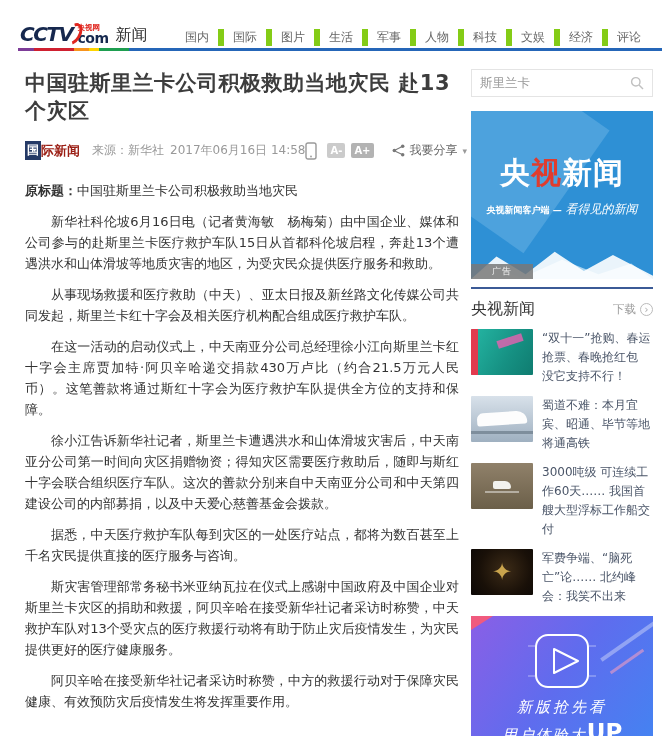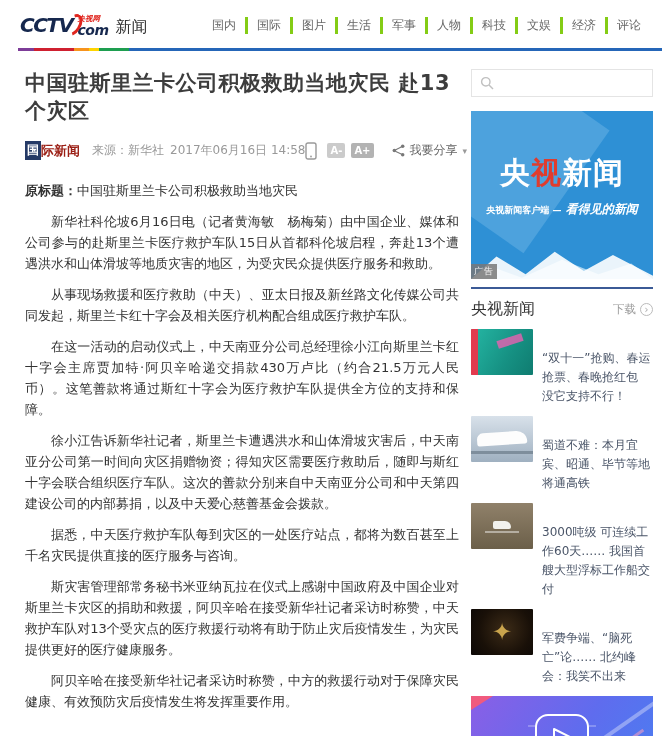--- a/index.html
+++ b/index.html
@@ -1,31 +1,31 @@
 <!DOCTYPE html>
 <html><head>
 <meta charset="utf-8">
 <style>
   * { box-sizing: border-box; margin: 0; padding: 0; }
   html,body { width:666px; height:736px; overflow:hidden; background:#fff;
     font-family:"DejaVu Sans","Liberation Sans",sans-serif; }
 
   
-  .header { height:46px; display:flex; align-items:center; padding:4px 16px 0 20px; }
+  .header { height:46px; display:flex; align-items:flex-end; padding:4px 16px 0 20px; }
   .logo { display:flex; align-items:center; cursor:pointer; }
   .logo-cctv { font-size:20px; font-weight:900; font-style:italic; color:#16284e; letter-spacing:-1.5px; }
   .logo-swoosh { width:15px; height:24px; border:3px solid #e0261f; border-left-color:transparent;
     border-bottom-color:transparent; border-radius:50%; transform:rotate(32deg); margin-left:-6px; }
-  .logo-stack { display:flex; flex-direction:column; line-height:1; margin-left:-4px; margin-top:2px;font-style:italic; }
+  .logo-stack { display:flex; flex-direction:column; line-height:1; margin-left:-4px; margin-top:2px; }
   .logo-yang { color:#e0261f; font-size:7.5px; font-weight:bold; }
   .logo-com { color:#16284e; font-size:14px; font-weight:900; letter-spacing:-0.5px; }
   .logo-channel { font-size:16px; color:#333; margin-left:7px; margin-top:4px; }
   .topnav { margin-left:auto; display:flex; align-items:center; font-size:12px; color:#666; }
   .topnav a { color:#666; text-decoration:none; padding:0 9px; cursor:pointer; }
-  .topnav a + a { border-left:3px solid #84cc16; }
+  .topnav a + a { border-left:6px solid #84cc16; }
   .rainbow { height:3px; display:flex; margin:2px 4px 0 18px; }
   .rb-purple { width:16px; background:#7d3c98; }
   .rb-red    { width:40px; background:#cf2030; }
   .rb-orange { width:15px; background:#f7941d; }
   .rb-yellow { width:10px; background:#ffd400; }
   .rb-green  { width:30px; background:#1e9e50; }
   .rb-blue   { flex:1;     background:#2566b8; }
 
   
   .content { display:flex; padding-top:12px; }
@@ -57,40 +57,40 @@
   .search-box input { border:0; outline:0; flex:1; font-size:12.5px; color:#999; background:transparent;
     font-family:inherit; min-width:0; }
 
   .ad-top { height:168px; background:#2e90d5; position:relative; overflow:hidden; cursor:pointer; }
   .ad-top-band { position:absolute; top:-40px; left:-50px; width:160px; height:150px;
     background:#4da2dd; transform:rotate(35deg); }
   .ad-top-title { position:relative; margin-top:42px; text-align:center; font-size:30px;
     font-weight:900; color:#fff; letter-spacing:1px; }
   .ad-top-title .red { color:#e03c2d; }
   .ad-top-sub { position:relative; text-align:center; color:#fff; margin-top:7px; font-size:9px; font-weight:bold; }
-  .ad-top-sub .script { font-size:12px; font-style:italic; font-weight:bold; }
+  .ad-top-sub .script { font-size:12px; font-style:italic; font-weight:normal; }
   .peak1 { position:absolute; bottom:0; left:0; width:100%; height:32px;
     background:rgba(255,255,255,.9); clip-path:polygon(0 100%, 14% 30%, 30% 85%, 46% 15%, 62% 75%, 78% 25%, 100% 90%, 100% 100%); }
   .peak2 { position:absolute; bottom:0; left:0; width:100%; height:24px;
     background:rgba(210,235,250,.75); clip-path:polygon(0 100%, 10% 45%, 28% 95%, 50% 20%, 70% 80%, 88% 35%, 100% 100%); }
   .ad-tag { position:absolute; left:0; bottom:0; background:rgba(120,120,120,.85); color:#efefef;
-    font-size:9px; padding:1px 3px; letter-spacing:1px; }
+    font-size:9px; padding:1px 21px; letter-spacing:1px; }
 
   .news-rule { height:2px; background:#3b5a96; margin-top:8px; }
   .section-header { display:flex; align-items:center; padding:10px 0 9px; }
   .section-title { font-size:16px; color:#333; }
   .download { margin-left:auto; display:flex; align-items:center; font-size:11.5px; color:#999;
     text-decoration:none; cursor:pointer; }
   .dl-circle { width:13px; height:13px; border:1px solid #bbb; border-radius:50%; color:#aaa;
     font-size:10px; line-height:11px; text-align:center; margin-left:4px; }
 
   .news-list { list-style:none; }
   .news-item { display:flex; margin-bottom:10px; cursor:pointer; }
   .thumb { width:62px; height:46px; flex:none; margin-right:9px; position:relative; overflow:hidden; border-radius:1px; }
-  .news-text { font-size:12px; line-height:19px; color:#4a5568;margin-top:20px; }
+  .news-text { font-size:12px; line-height:19px; color:#4a5568; }
   .t1 { background:linear-gradient(120deg,#25b7a4 0%,#169183 60%,#0f7c70 100%); }
   .t1::before { content:""; position:absolute; left:0; top:0; width:7px; height:100%; background:#e23a4e; }
   .t1::after { content:""; position:absolute; right:10px; top:8px; width:26px; height:8px;
     background:#e960b1; transform:rotate(-18deg); opacity:.8; }
   .t2 { background:linear-gradient(#d8e1ea,#9fb0c0); }
   .t2::before { content:""; position:absolute; left:6px; top:16px; width:50px; height:13px;
     background:#fdfdfd; border-radius:8px 14px 3px 3px; transform:rotate(-4deg); }
   .t2::after { content:""; position:absolute; left:0; bottom:8px; width:100%; height:3px; background:#7e8e9c; }
   .t3 { background:linear-gradient(#90816a,#6b5f49); }
   .t3::before { content:""; position:absolute; left:22px; top:18px; width:18px; height:8px;
@@ -190,20 +190,21 @@
       <p>徐小江告诉新华社记者，斯里兰卡遭遇洪水和山体滑坡灾害后，中天南亚分公司第一时间向灾区捐赠物资；得知灾区需要医疗救助后，随即与斯红十字会联合组织医疗车队。这次的善款分别来自中天南亚分公司和中天第四建设公司的内部募捐，以及中天爱心慈善基金会拨款。</p>
       <p>据悉，中天医疗救护车队每到灾区的一处医疗站点，都将为数百甚至上千名灾民提供直接的医疗服务与咨询。</p>
       <p>斯灾害管理部常务秘书米亚纳瓦拉在仪式上感谢中国政府及中国企业对斯里兰卡灾区的捐助和救援，阿贝辛哈在接受新华社记者采访时称赞，中天救护车队对13个受灾点的医疗救援行动将有助于防止灾后疫情发生，为灾民提供更好的医疗健康服务。</p>
       <p>阿贝辛哈在接受新华社记者采访时称赞，中方的救援行动对于保障灾民健康、有效预防灾后疫情发生将发挥重要作用。</p>
 
     </div>
   </main>
 
   <aside class="sidebar">
     <div class="search-box">
+      <input type="text" value="斯里兰卡" style="">
       <svg width="14" height="14" viewBox="0 0 14 14">
           <circle cx="5.8" cy="5.8" r="4.2" fill="none" stroke="#c0c0c0" stroke-width="1.4"></circle>
           <path d="M9 9 L13 13" stroke="#c0c0c0" stroke-width="1.4"></path>
         </svg>
     </div>
 
     <div class="ad-top">
       <div class="ad-top-band"></div>
       <div class="ad-top-title"><span>央</span><span class="red">视</span><span>新闻</span></div>
       <div class="ad-top-sub"><span>央视新闻客户端 —</span><span class="script"> 看得见的新闻</span></div>

